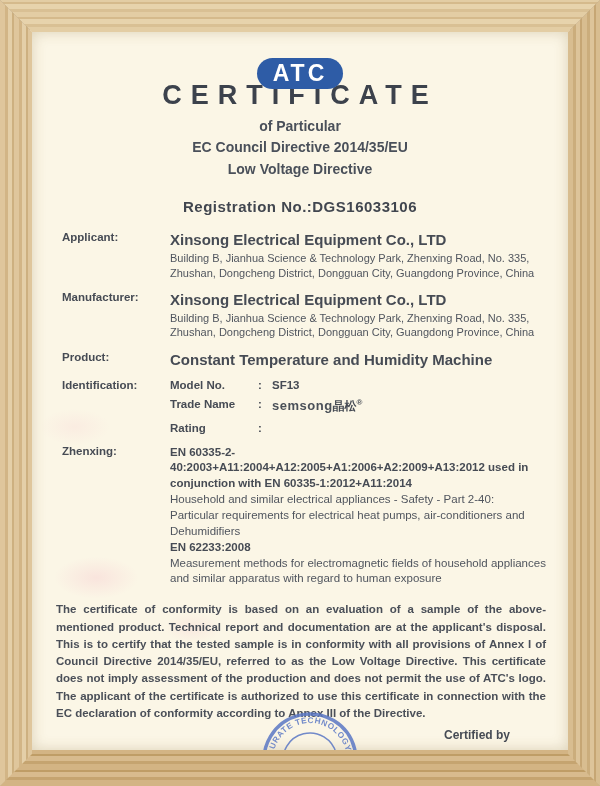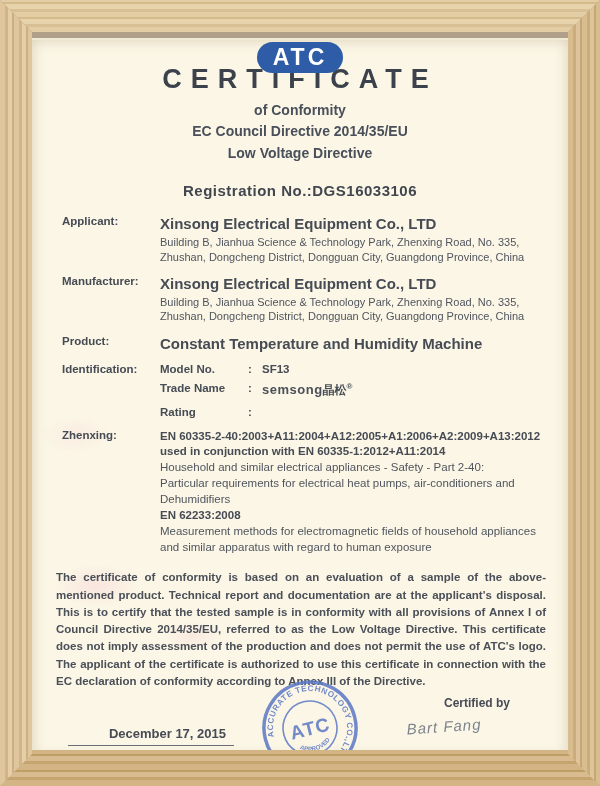--- a/index.html
+++ b/index.html
@@ -22,36 +22,36 @@
     clip-path:polygon(32px 0,0 32px,0 754px,32px 786px); }
 
   
   .paper { position:absolute; left:32px; top:32px; width:536px; height:718px; z-index:1;
     background:
       radial-gradient(60px 30px at 12% 76%, rgba(236,120,165,.14), transparent 70%),
       radial-gradient(40px 22px at 30% 83%, rgba(236,120,165,.10), transparent 70%),
       radial-gradient(50px 26px at 8% 55%, rgba(236,120,165,.08), transparent 70%),
       #fbf6e6;
     box-shadow: inset 0 0 14px rgba(140,110,60,.28), 0 0 0 2px #efe8d2;
-    padding-top:0;margin-top:8px; }
+    padding-top:24px; }
 
   
   .hdr { text-align:center; }
   .atc-logo { display:inline-block; background:#2e5ca6; color:#fff; font-weight:bold;
     font-size:23px; letter-spacing:3px; line-height:31px; padding:0 16px;
     border-radius:17px; position:relative; z-index:3; margin-top:2px; }
   .cert-title { font-size:27px; font-weight:bold; letter-spacing:9px; color:#3c424c;
     margin-top:-9px; position:relative; z-index:2; }
   .sub1 { font-size:14px; font-weight:bold; margin-top:7px; color:#4a505a; }
   .sub2 { font-size:14px; font-weight:bold; margin-top:4px; color:#4a505a; line-height:1.3; }
   .regno { font-size:15px; font-weight:bold; margin-top:20px; color:#41464f; letter-spacing:0.5px; }
 
   
   .rows { margin:16px 18px 0 30px; }
-  .row { display:grid; grid-template-columns:98px 1fr; margin-bottom:11px; }
+  .row { display:grid; grid-template-columns:98px 1fr; column-gap:10px; margin-bottom:11px; }
   .row .lbl { font-size:11.5px; font-weight:bold; }
   .row .val-name { font-size:15px; font-weight:bold; }
   .row .addr { font-size:11px; margin-top:3px; line-height:1.3; color:#50555e; }
   .ident-grid { display:grid; grid-template-columns:88px 14px 1fr; row-gap:7px; font-size:11.5px; font-weight:bold; }
   .trade-logo { font-weight:bold; font-size:13px; letter-spacing:0.5px; color:#4a5058;text-align:right; }
   .trade-cjk { font-size:12px; }
   .trade-reg { font-size:8px; vertical-align:super; }
   .stds { font-size:11.5px; line-height:1.38; color:#50555e; }
   .stds .b { font-weight:bold; color:#464b54; }
 
@@ -82,21 +82,21 @@
 <div class="frame-strip frame-top"></div>
 <div class="frame-strip frame-bottom"></div>
 <div class="frame-strip frame-left"></div>
 <div class="frame-strip frame-right"></div>
 
 <div class="paper">
 
   <div class="hdr">
     <div class="atc-logo">ATC</div>
     <div class="cert-title">CERTIFICATE</div>
-    <div class="sub1">of Conformity</div>
+    <div class="sub1">of Particular</div>
     <div class="sub2">EC Council Directive 2014/35/EU</div>
     <div class="sub2">Low Voltage Directive</div>
     <div class="regno">Registration No.:DGS16033106</div>
   </div>
 
   <div class="rows">
 
     <div class="row">
       <div class="lbl">Applicant:</div>
       <div>

